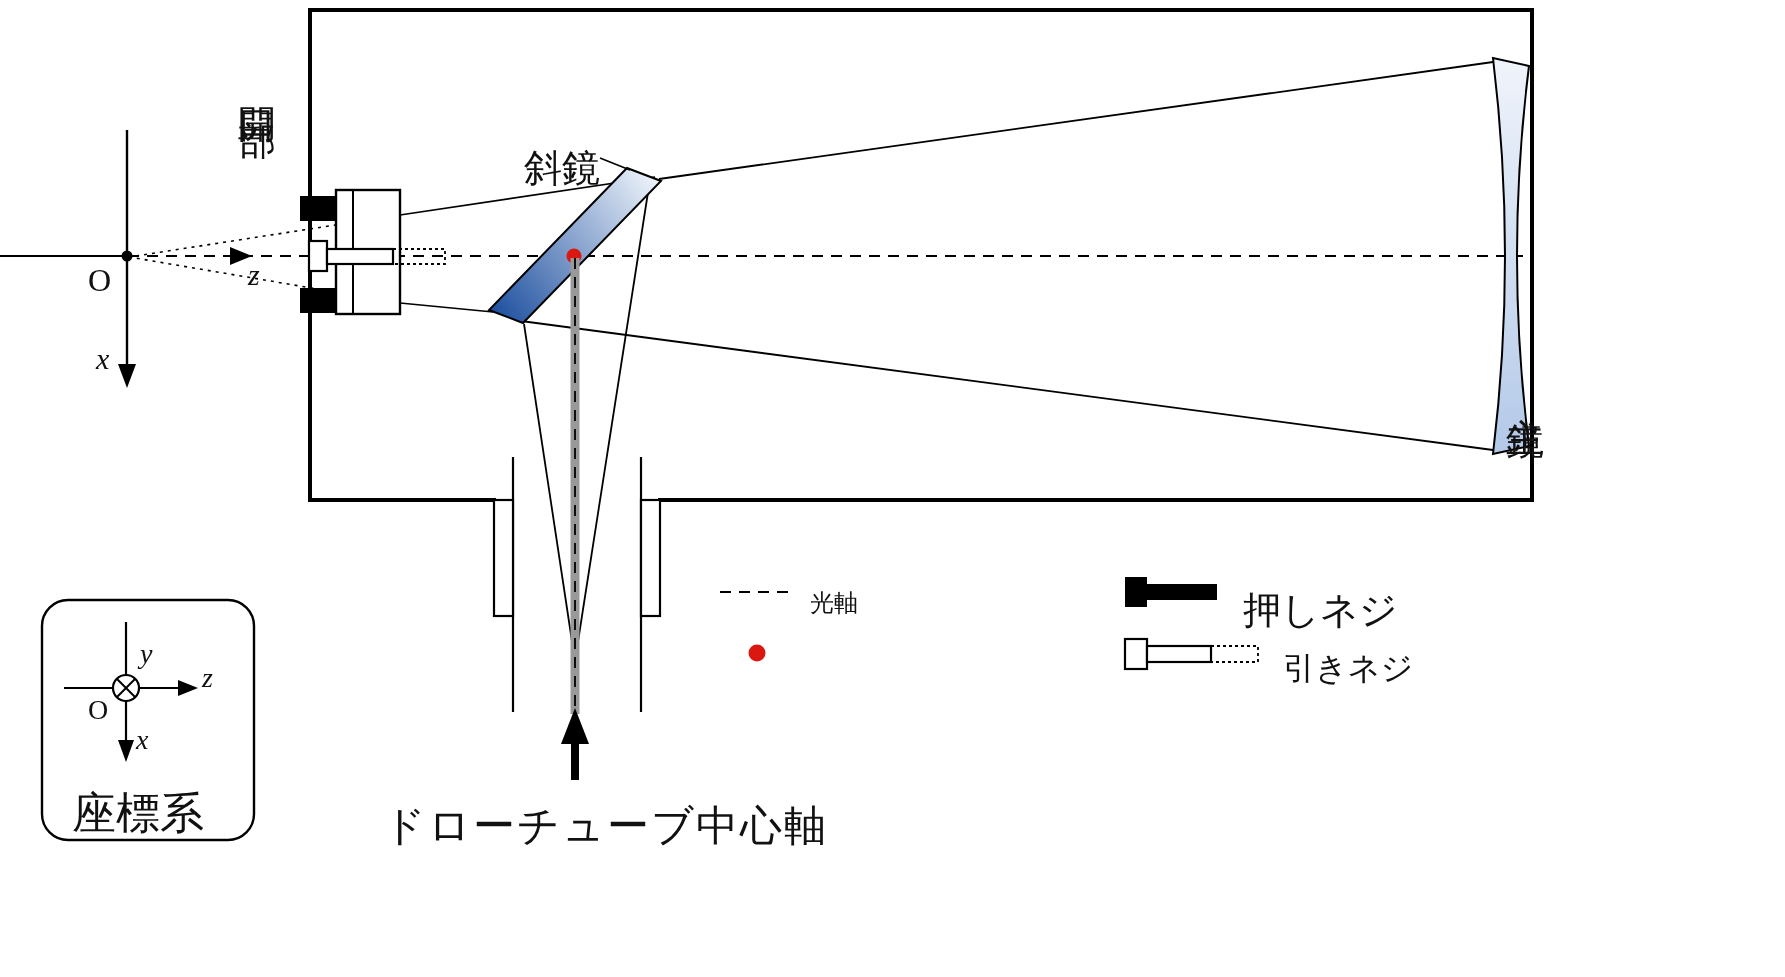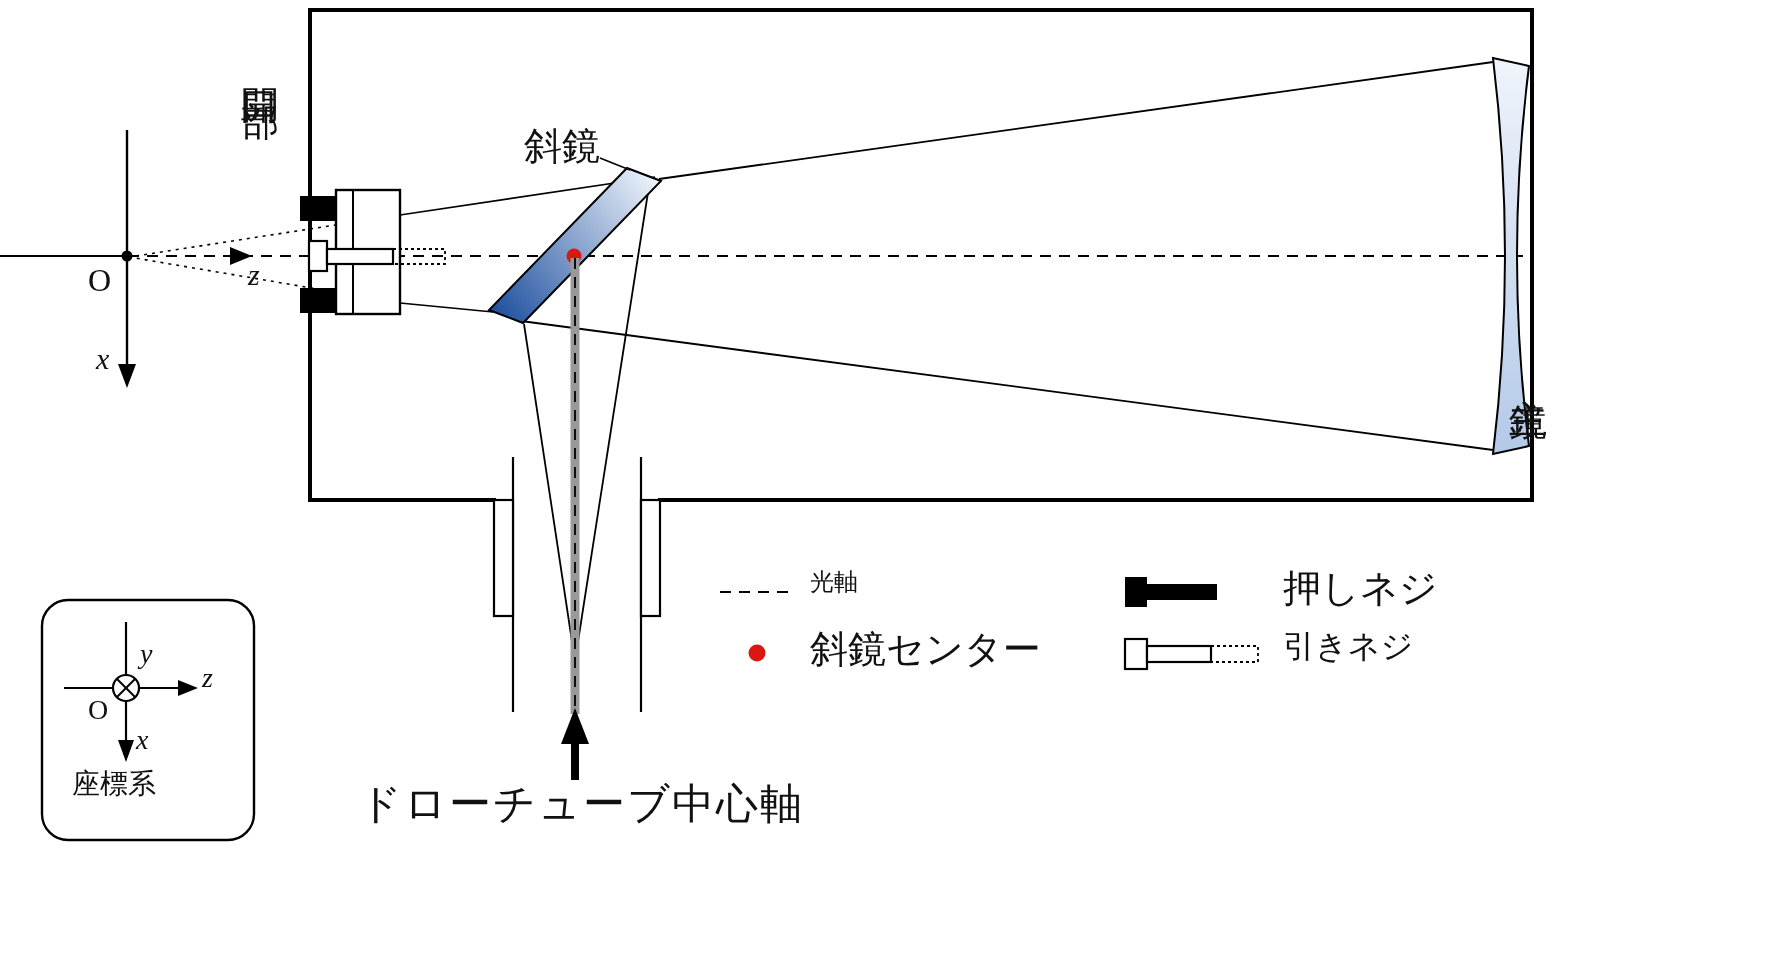--- a/index.html
+++ b/index.html
@@ -11,21 +11,21 @@
     color:#111;
     overflow:hidden;
   }
   .stage svg{position:absolute;left:0;top:0;}
   .lbl{
     position:absolute;
     line-height:1;
     white-space:nowrap;
     color:#111;
   }
-  .jp{font-family:Liberation Mono, monospace;}
+  .jp{font-family:Liberation Sans, sans-serif;margin-top:19px;}
   .vert{
     writing-mode:vertical-rl;
     text-orientation:upright;
   }
   .math{
     font-family:"Liberation Serif", serif;
     font-style:italic;
   }
   .roman{
     font-family:"Liberation Serif", serif;
@@ -126,26 +126,25 @@
   <div class="lbl jp vert" style="left:238px;top:58px;font-size:38px;letter-spacing:6px;">開口部</div>
 
   <div class="lbl jp" style="left:524px;top:130px;font-size:38px;">斜鏡</div>
 
   <div class="lbl jp vert" style="left:1506px;top:368px;font-size:38px;letter-spacing:4px;">主鏡</div>
 
   <div class="lbl roman" style="left:88px;top:264px;font-size:32px;">O</div>
   <div class="lbl math" style="left:248px;top:260px;font-size:30px;">z</div>
   <div class="lbl math" style="left:96px;top:344px;font-size:30px;">x</div>
 
-  <div class="lbl jp" style="left:359px;top:786px;font-size:42px;letter-spacing:2px;">ドローチューブ中心軸</div>
+  <div class="lbl jp" style="left:383px;top:786px;font-size:42px;letter-spacing:2px;">ドローチューブ中心軸</div>
 
   <div class="lbl jp" style="left:810px;top:572px;font-size:24px;">光軸</div>
-  <div class="lbl jp" style="left:810px;top:633px;font-size:38px;">斜鏡センター</div>
-  <div class="lbl jp" style="left:1283px;top:572px;font-size:38px;">押しネジ</div>
+  <div class="lbl jp" style="left:1243px;top:572px;font-size:38px;">押しネジ</div>
   <div class="lbl jp" style="left:1283px;top:633px;font-size:32px;">引きネジ</div>
 
   <div class="lbl roman" style="left:88px;top:696px;font-size:28px;">O</div>
   <div class="lbl math" style="left:140px;top:640px;font-size:28px;">y</div>
   <div class="lbl math" style="left:202px;top:664px;font-size:28px;">z</div>
   <div class="lbl math" style="left:136px;top:726px;font-size:28px;">x</div>
-  <div class="lbl jp" style="left:72px;top:772px;font-size:28px;">座標系</div>
+  <div class="lbl jp" style="left:72px;top:772px;font-size:44px;">座標系</div>
 
 </div>
 
 </body></html>

